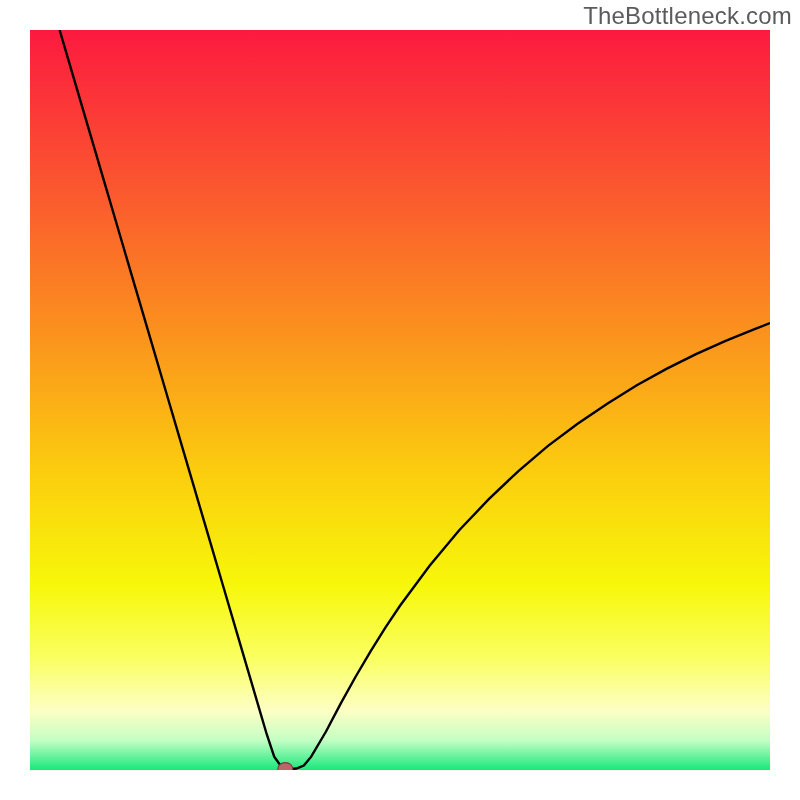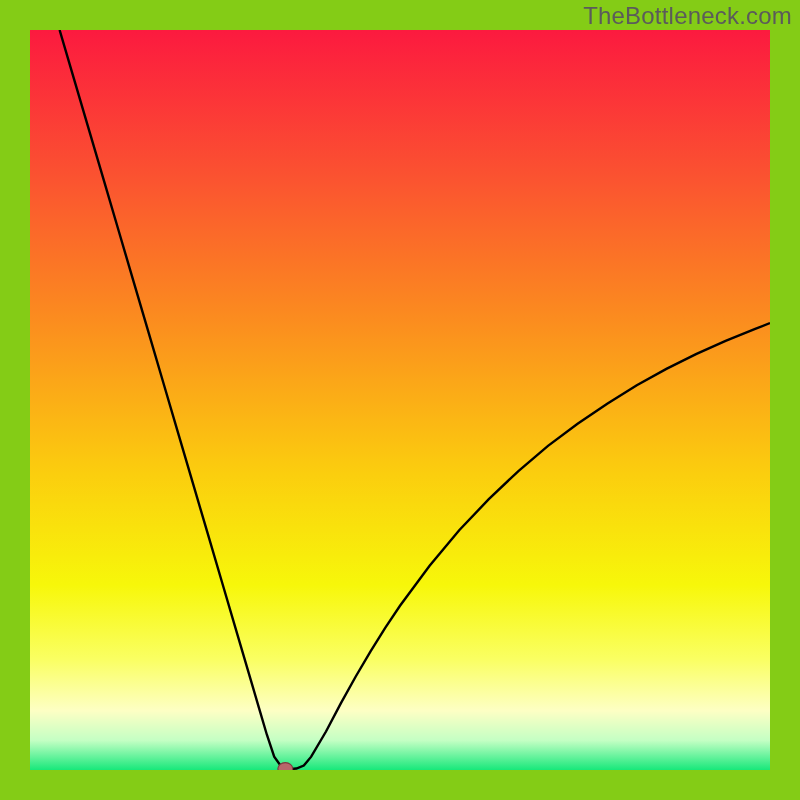--- a/index.html
+++ b/index.html
@@ -8,21 +8,21 @@
     width: 800px;
     height: 800px;
     background: #000;
     font-family: Arial, Helvetica, sans-serif;
     overflow: hidden;
   }
   .frame {
     position: relative;
     width: 800px;
     height: 800px;
-    background: #84cc16;
+    background: #ffffff;
   }
   .watermark {
     position: absolute;
     top: 2px;
     right: 8px;
     font-size: 24px;
     color: #5b5b5b;
     font-weight: 400;
     letter-spacing: 0.2px;
     user-select: none;

